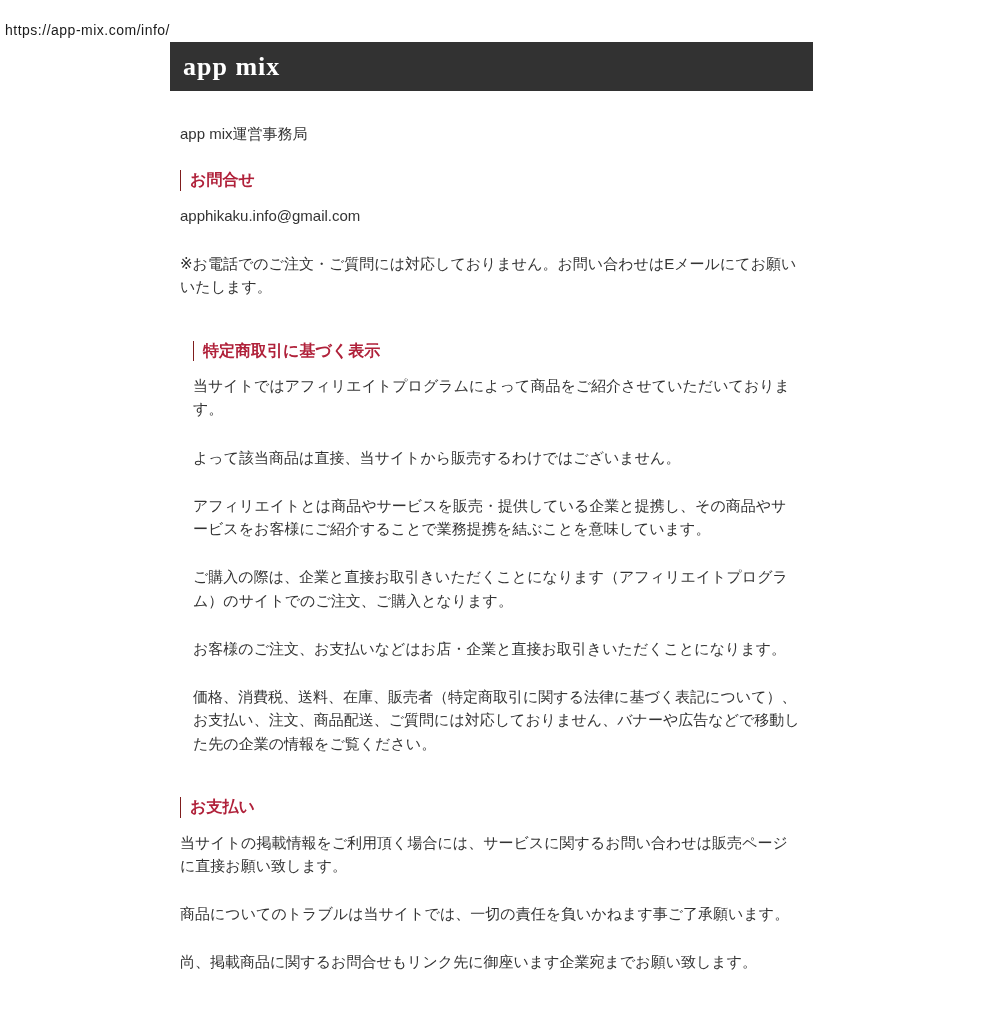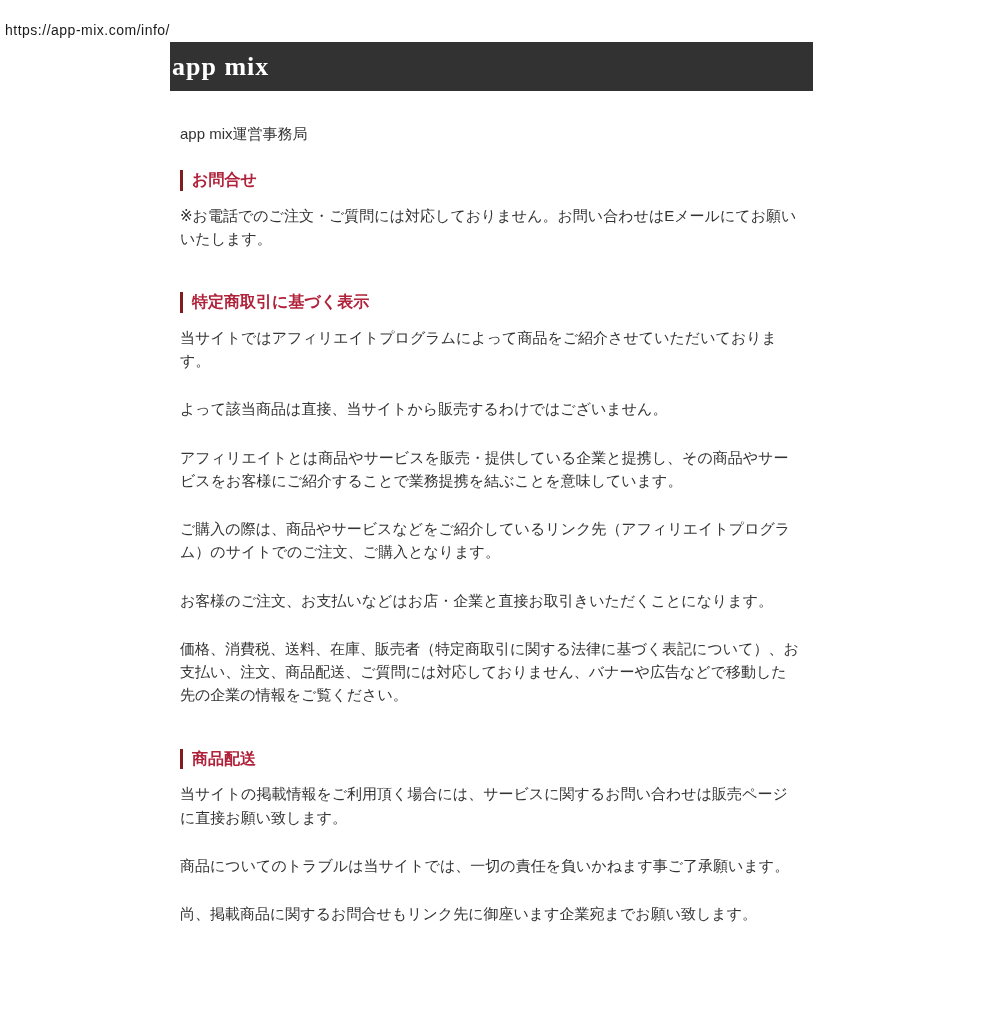--- a/index.html
+++ b/index.html
@@ -22,21 +22,21 @@
   .page-column {
     width: 643px;
     margin-left: 170px;
     margin-top: 2px;
   }
   .site-header {
     background: #323232;
     height: 49px;
     display: flex;
     align-items: center;
-    padding-left: 2px;
+    padding-left: 13px;
     box-sizing: border-box;
   }
   .site-title {
     margin: 0;
     color: #ffffff;
     font-family: "Liberation Serif", "DejaVu Serif", serif;
     font-weight: bold;
     font-size: 26px;
     letter-spacing: 1px;
     cursor: pointer;
@@ -49,28 +49,28 @@
     margin: 0 0 25px 0;
     font-size: 15px;
     line-height: 1.55;
     color: #333333;
   }
   p.operator {
     margin-top: 31px;
   }
   .section { margin: 0; }
   .section-contact { margin-top: 23px; }
-  .section-tokutei { margin-top: 42px; }
+  .section-tokutei { margin-top: 42px; margin-left: 13px; }
   .section-disclaimer { margin-top: 42px; }
   .section-heading {
     margin: 0 0 13px 0;
     font-size: 16px;
     font-weight: bold;
     color: #b0213a;
-    border-left: 3px solid #7f1d1d;
+    border-left: 1px solid #7f1d1d;
     padding: 1px 0 2px 9px;
     line-height: 1.1;
   }
 </style>
 </head>
 <body>
 
 <div class="url-caption">https://app-mix.com/info/</div>
 
 <div class="page-column">
@@ -78,35 +78,36 @@
   <header class="site-header">
     <h1 class="site-title">app mix</h1>
   </header>
 
   <main class="content">
 
     <p class="operator">app mix運営事務局</p>
 
     <div class="section section-contact">
       <h2 class="section-heading">お問合せ</h2>
+      <p>apphikaku.info@gmail.com</p>
       <p>※お電話でのご注文・ご質問には対応しておりません。お問い合わせはEメールにてお願いいたします。</p>
     </div>
 
     <div class="section section-tokutei">
       <h2 class="section-heading">特定商取引に基づく表示</h2>
       <p>当サイトではアフィリエイトプログラムによって商品をご紹介させていただいております。</p>
       <p>よって該当商品は直接、当サイトから販売するわけではございません。</p>
       <p>アフィリエイトとは商品やサービスを販売・提供している企業と提携し、その商品やサービスをお客様にご紹介することで業務提携を結ぶことを意味しています。</p>
-      <p>ご購入の際は、商品やサービスなどをご紹介しているリンク先（アフィリエイトプログラム）のサイトでのご注文、ご購入となります。</p>
+      <p>ご購入の際は、企業と直接お取引きいただくことになります（アフィリエイトプログラム）のサイトでのご注文、ご購入となります。</p>
       <p>お客様のご注文、お支払いなどはお店・企業と直接お取引きいただくことになります。</p>
       <p>価格、消費税、送料、在庫、販売者（特定商取引に関する法律に基づく表記について）、お支払い、注文、商品配送、ご質問には対応しておりません、バナーや広告などで移動した先の企業の情報をご覧ください。</p>
     </div>
 
     <div class="section section-disclaimer">
-      <h2 class="section-heading">商品配送</h2>
+      <h2 class="section-heading">お支払い</h2>
       <p>当サイトの掲載情報をご利用頂く場合には、サービスに関するお問い合わせは販売ページに直接お願い致します。</p>
       <p>商品についてのトラブルは当サイトでは、一切の責任を負いかねます事ご了承願います。</p>
       <p>尚、掲載商品に関するお問合せもリンク先に御座います企業宛までお願い致します。</p>
 
     </div>
 
   </main>
 
 </div>
 

